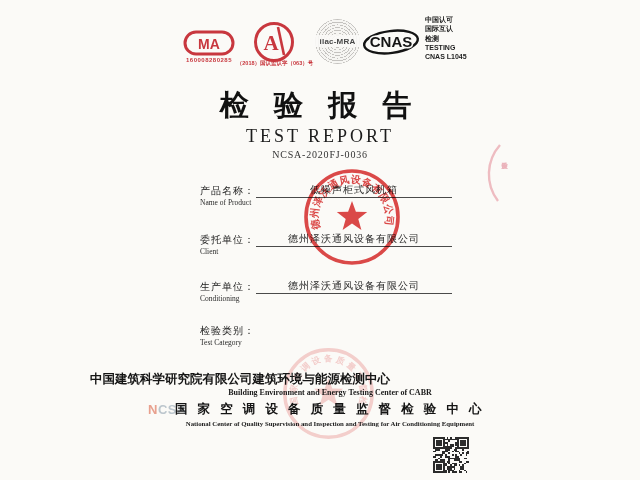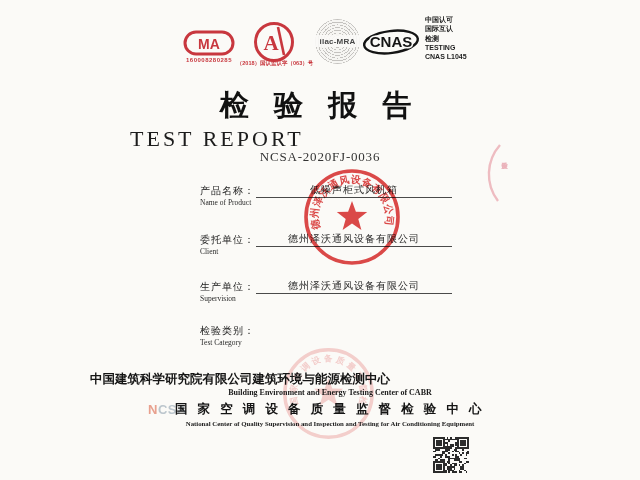--- a/index.html
+++ b/index.html
@@ -18,24 +18,24 @@
         background:repeating-radial-gradient(circle at 50% 50%,#c4c2bf 0px,#c4c2bf .8px,#f6f5f2 .8px,#f6f5f2 2.7px);}
   .ilac-band{position:absolute;left:-2px;right:-2px;top:16px;height:12px;
         background:rgba(251,250,247,.9);display:flex;align-items:center;justify-content:center;
         font:bold 8px "Liberation Sans",sans-serif;color:#474747;letter-spacing:.2px;}
   .cnas-svg{position:absolute;left:361px;top:25px;}
   .accred{position:absolute;left:425px;top:15px;font:bold 7px/9.3px "Liberation Sans",sans-serif;color:#222;}
 
   
   .title-zh{position:absolute;left:130px;top:86px;width:380px;text-align:center;
             font-weight:bold;font-size:29px;letter-spacing:9px;color:#111;}
-  .title-en{position:absolute;left:130px;top:126px;width:380px;
-            font-size:22px;letter-spacing:3px;color:#1c1c1c;}
+  .title-en{position:absolute;left:130px;top:126px;width:380px;text-align:center;
+            font-size:18px;letter-spacing:3px;color:#1c1c1c;}
   .report-no{position:absolute;left:130px;top:149px;width:380px;text-align:center;
-            font-size:13px;letter-spacing:.8px;color:#333;}
+            font-size:10px;letter-spacing:.8px;color:#333;}
 
   
   .field-row{position:absolute;left:0;width:524px;height:30px;}
   .f-zh{position:absolute;left:200px;top:0;font-size:10px;line-height:12px;letter-spacing:1px;color:#1d1d1d;}
   .f-en{position:absolute;left:200px;top:13px;font-size:7.5px;color:#2a2a2a;}
   .f-line{position:absolute;left:256px;top:-2px;width:196px;height:15px;
           border-bottom:1px solid #4a4a4a;text-align:center;
           font-size:10px;letter-spacing:1px;color:#262626;}
 
   
@@ -102,21 +102,21 @@
     <div class="f-en" data-name="field-label-en">Name of Product</div>
     <div class="f-line" data-name="field-value">低噪声柜式风机箱</div>
   </div>
   <div class="field-row" style="top:234px" data-name="field-row-client">
     <div class="f-zh" data-name="field-label-zh">委托单位：</div>
     <div class="f-en" data-name="field-label-en">Client</div>
     <div class="f-line" data-name="field-value">德州泽沃通风设备有限公司</div>
   </div>
   <div class="field-row" style="top:281px" data-name="field-row-manufacture">
     <div class="f-zh" data-name="field-label-zh">生产单位：</div>
-    <div class="f-en" data-name="field-label-en">Supervision</div>
+    <div class="f-en" data-name="field-label-en">Conditioning</div>
     <div class="f-line" data-name="field-value">德州泽沃通风设备有限公司</div>
   </div>
   <div class="field-row" style="top:325px" data-name="field-row-test-category">
     <div class="f-zh" data-name="field-label-zh">检验类别：</div>
     <div class="f-en" data-name="field-label-en">Test Category</div>
   </div>
 
   <svg class="seal-main" data-name="company-seal" width="100" height="100" viewBox="0 0 100 100">
     <circle cx="50" cy="50" r="46" fill="none" stroke="#dc3a3a" stroke-width="3.6"></circle>
     <polygon points="50,34 53.9,44.7 65.2,45.1 56.3,52 59.4,62.9 50,56.6 40.6,62.9 43.7,52 34.8,45.1 46.1,44.7" fill="#dc3a3a" data-name="seal-star-icon"></polygon>

